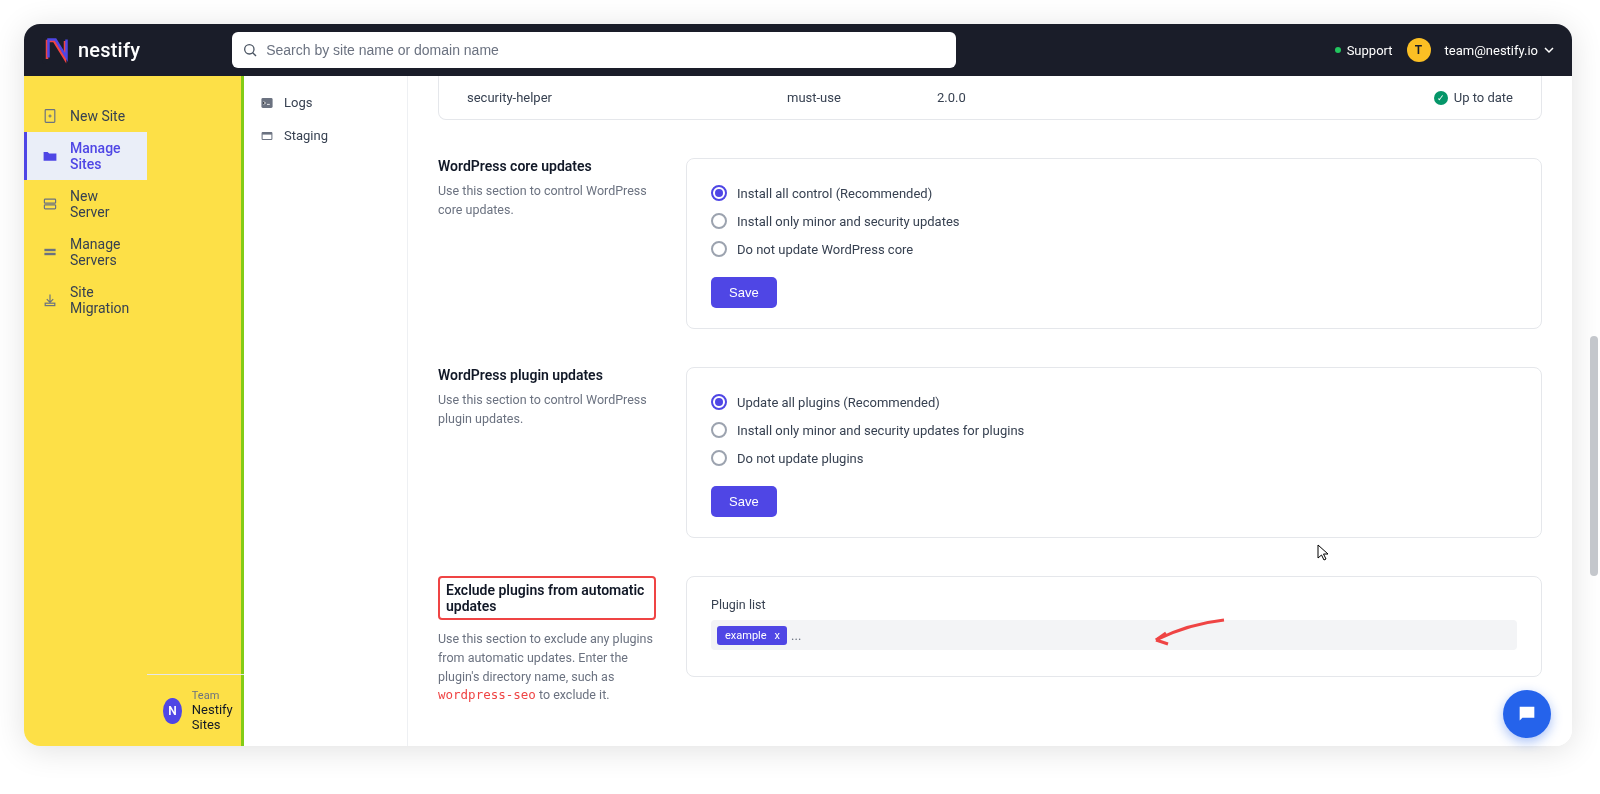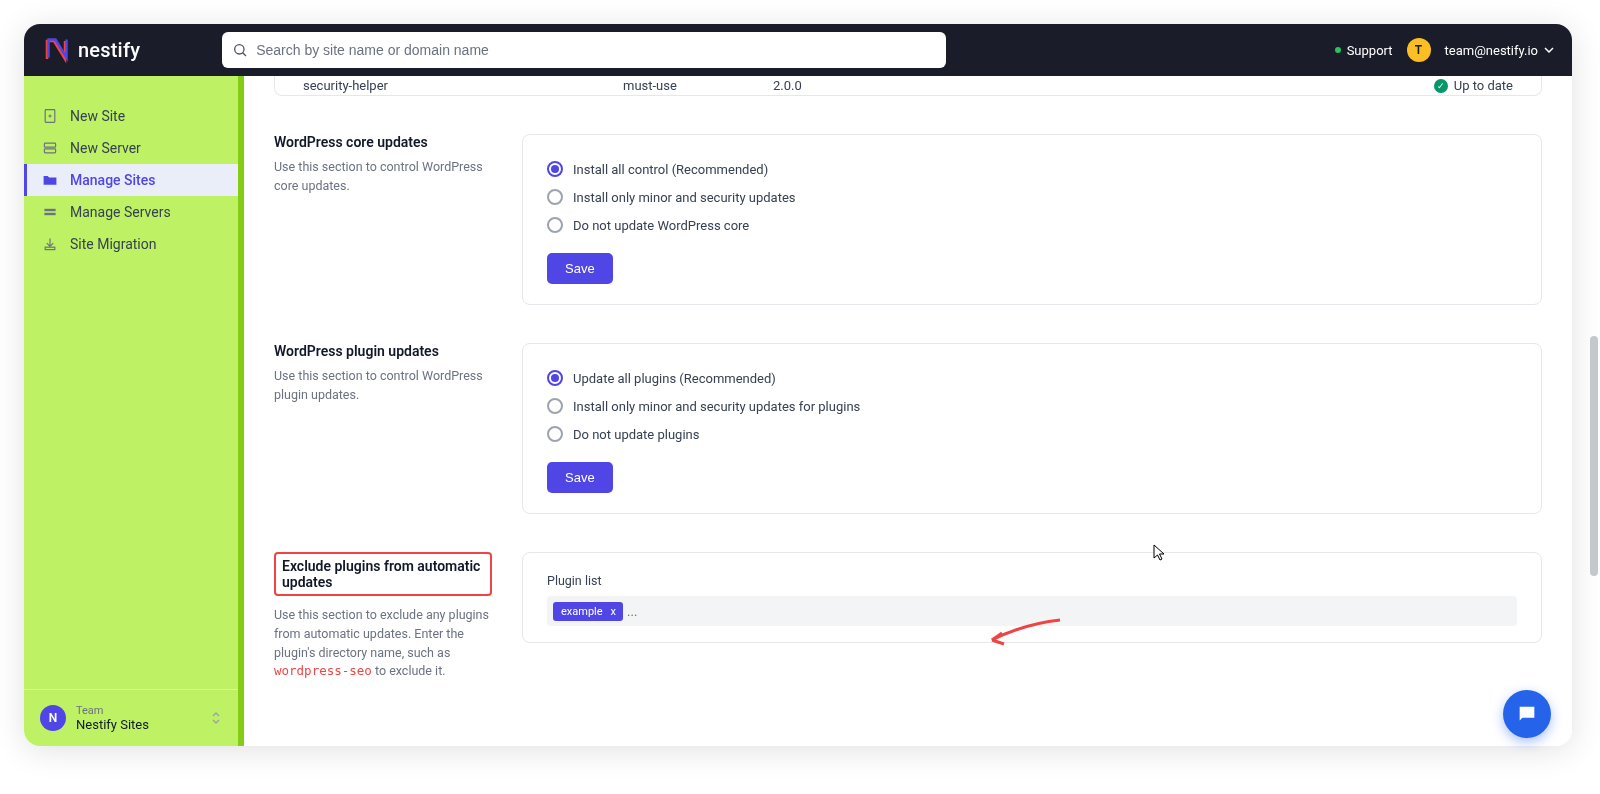--- a/index.html
+++ b/index.html
@@ -1,47 +1,47 @@
 <!DOCTYPE html>
 <html><head>
 <meta charset="utf-8">
 <style>
 * { box-sizing: border-box; margin: 0; padding: 0; }
 body { font-family: -apple-system, BlinkMacSystemFont, 'Segoe UI', Roboto, sans-serif; background: #fff; color: #1f2937; font-size: 14px; overflow: hidden; }
 .viewport { width: 1600px; height: 794px; position: relative; background: #fff; }
 .app-shell { position: absolute; top: 24px; left: 24px; right: 28px; bottom: 48px; background: #fff; border-radius: 16px; box-shadow: 0 4px 32px rgba(0,0,0,0.12); overflow: hidden; display: flex; flex-direction: column; }
-.topbar { height: 52px; background: #1a1d29; display: flex; align-items: center; padding: 0 18px; gap: 4px; }
+.topbar { height: 52px; background: #1a1d29; display: flex; align-items: center; padding: 0 18px; gap: 14px; }
 .logo { display: flex; align-items: center; gap: 8px; }
 .logo-mark { width: 28px; height: 28px; }
 .logo-text { color: #fff; font-size: 20px; font-weight: 500; letter-spacing: 0.2px; }
 .search-wrap { flex: 0 0 724px; margin-left: 78px; }
 .search { display: flex; align-items: center; background: #fff; border-radius: 6px; height: 36px; padding: 0 10px; gap: 8px; }
 .search input { border: none; outline: none; font-size: 14px; flex: 1; color: #374151; }
 .search input::placeholder { color: #6b7280; }
 .top-right { margin-left: auto; display: flex; align-items: center; gap: 14px; color: #fff; font-size: 13px; }
 .support { display: flex; align-items: center; gap: 6px; }
 .dot { width: 6px; height: 6px; border-radius: 50%; background: #22c55e; }
 .avatar-t { width: 24px; height: 24px; border-radius: 50%; background: #fbbf24; color: #1a1d29; display: flex; align-items: center; justify-content: center; font-size: 12px; font-weight: 600; }
 .user-email { color: #fff; font-size: 13px; display: flex; align-items: center; gap: 6px; }
 .main { display: flex; flex: 1; overflow: hidden; background: #fff; }
-.sidebar-left { width: 220px; background: #bef264; border-right: 6px solid #84cc16; display: flex; flex-direction: column; padding-top: 24px; }
+.sidebar-left { width: 220px; background: #fde047; border-right: 3px solid #84cc16; display: flex; padding-top: 24px; }
 .nav-item { display: flex; align-items: center; gap: 12px; padding: 8px 18px; color: #374151; font-size: 14px; cursor: pointer; }
 .nav-item.active { background: #eaeef8; color: #4f46e5; border-left: 3px solid #4f46e5; padding-left: 15px; font-weight: 500; }
 .nav-icon { width: 16px; height: 16px; display: flex; align-items: center; justify-content: center; color: #6b7280; }
 .nav-item.active .nav-icon { color: #4f46e5; }
 .sidebar-bottom { margin-top: auto; padding: 14px 16px; display: flex; align-items: center; gap: 10px; border-top: 1px solid #e5e7eb; }
 .avatar-n { width: 26px; height: 26px; border-radius: 50%; background: #4f46e5; color: #fff; display: flex; align-items: center; justify-content: center; font-size: 12px; font-weight: 600; }
 .team-label { font-size: 11px; color: #6b7280; }
 .team-name { font-size: 13px; color: #111827; }
 .sort-icon { margin-left: auto; color: #9ca3af; font-size: 14px; }
 .sidebar-sub { width: 164px; background: #fff; border-right: 1px solid #eef0f3; padding-top: 10px; }
 .sub-item { display: flex; align-items: center; gap: 10px; padding: 9px 16px; color: #374151; font-size: 13px; cursor: pointer; }
 .sub-icon { width: 14px; height: 14px; display: flex; align-items: center; justify-content: center; color: #6b7280; }
 .content { flex: 1; overflow-y: auto; padding: 0 30px 30px 30px; position: relative; }
-.plugin-row { display: flex; align-items: center; padding: 2px 28px; font-size: 13px; color: #374151; border: 1px solid #e5e7eb; border-top: none; border-radius: 0 0 8px 8px; }
+.plugin-row { display: flex; align-items: center; padding: 14px 28px; font-size: 13px; color: #374151; border: 1px solid #e5e7eb; border-top: none; border-radius: 0 0 8px 8px; }
 .plugin-name { flex: 0 0 320px; }
 .plugin-type { flex: 0 0 150px; }
 .plugin-ver { flex: 0 0 230px; }
 .plugin-status { margin-left: auto; display: flex; align-items: center; gap: 6px; }
 .check-circle { width: 14px; height: 14px; border-radius: 50%; background: #059669; color: #fff; display: flex; align-items: center; justify-content: center; font-size: 9px; }
 .section { display: flex; gap: 30px; margin-top: 38px; align-items: flex-start; }
 .section-left { width: 218px; flex-shrink: 0; }
 .section-title { font-size: 14px; font-weight: 600; color: #111827; margin-bottom: 8px; }
 .section-desc { font-size: 12.5px; color: #6b7280; line-height: 1.5; }
 .section-desc .code { color: #ef4444; font-family: monospace; font-size: 12.5px; }
@@ -107,36 +107,36 @@
         <div id="nav-list">
             <div class="nav-item">
               <span class="nav-icon">
                 <svg width="16" height="16" viewBox="0 0 20 20">
                   <rect x="4" y="2" width="12" height="16" rx="1" fill="none" stroke="#6b7280" stroke-width="1.5"></rect>
                   <path d="M8 10h4M10 8v4" stroke="#6b7280" stroke-width="1.5"></path>
                 </svg>
               </span>
               <span>New Site</span>
             </div>
+            <div class="nav-item active">
+              <span class="nav-icon">
+                <svg width="16" height="16" viewBox="0 0 20 20">
+                  <path d="M2 5h5l2 2h9v9H2z" fill="#4f46e5"></path>
+                </svg>
+              </span>
+              <span>Manage Sites</span>
+            </div>
             <div class="nav-item">
               <span class="nav-icon">
                 <svg width="16" height="16" viewBox="0 0 20 20">
                   <rect x="3" y="4" width="14" height="5" rx="1" fill="none" stroke="#6b7280" stroke-width="1.5"></rect>
                   <rect x="3" y="11" width="14" height="5" rx="1" fill="none" stroke="#6b7280" stroke-width="1.5"></rect>
                 </svg>
               </span>
               <span>New Server</span>
-            </div>
-            <div class="nav-item active">
-              <span class="nav-icon">
-                <svg width="16" height="16" viewBox="0 0 20 20">
-                  <path d="M2 5h5l2 2h9v9H2z" fill="#4f46e5"></path>
-                </svg>
-              </span>
-              <span>Manage Sites</span>
             </div>
             <div class="nav-item">
               <span class="nav-icon">
                 <svg width="16" height="16" viewBox="0 0 20 20">
                   <rect x="3" y="6" width="14" height="3" fill="#6b7280"></rect>
                   <rect x="3" y="11" width="14" height="3" fill="#6b7280"></rect>
                 </svg>
               </span>
               <span>Manage Servers</span>
             </div>
@@ -155,20 +155,42 @@
           <div>
             <div class="team-label">Team</div>
             <div class="team-name">Nestify Sites</div>
           </div>
           <svg class="sort-icon" width="12" height="16" viewBox="0 0 12 16">
               <path d="M3 6 L6 3 L9 6 M3 10 L6 13 L9 10" stroke="#9ca3af" stroke-width="1.5" fill="none"></path>
             </svg>
         </div>
       </div>
 
+      <div class="sidebar-sub">
+        <div id="subnav-list">
+            <div class="sub-item">
+              <span class="sub-icon">
+                <svg width="16" height="16" viewBox="0 0 20 20">
+                  <rect x="2" y="3" width="16" height="14" rx="2" fill="#6b7280"></rect>
+                  <path d="M5 8l3 2-3 2M10 12h4" stroke="#fff" stroke-width="1.2"></path>
+                </svg>
+              </span>
+              <span>Logs</span>
+            </div>
+            <div class="sub-item">
+              <span class="sub-icon">
+                <svg width="16" height="16" viewBox="0 0 20 20">
+                  <rect x="3" y="5" width="14" height="10" rx="1" fill="none" stroke="#6b7280" stroke-width="1.5"></rect>
+                  <rect x="3" y="5" width="14" height="3" fill="#6b7280"></rect>
+                </svg>
+              </span>
+              <span>Staging</span>
+            </div>
+          </div>
+      </div>
 
       <div class="content">
         <div class="plugin-row">
           <div class="plugin-name">security-helper</div>
           <div class="plugin-type">must-use</div>
           <div class="plugin-ver">2.0.0</div>
           <div class="plugin-status">
             <span class="check-circle">✓</span>
             <span>Up to date</span>
           </div>
@@ -224,21 +246,21 @@
 
         <div class="section" style="margin-top:38px;">
           <div class="section-left">
             <div class="highlight-box">
               <div class="section-title" style="margin:0;">Exclude plugins from automatic updates</div>
             </div>
             <div class="section-desc" style="margin-top:10px;">
               <span>Use this section to exclude any plugins from automatic updates. Enter the plugin's directory name, such as </span><span class="code">wordpress-seo</span><span> to exclude it.</span>
             </div>
           </div>
-          <div class="section-right" style="padding-bottom:16px;">
+          <div class="section-right" style="padding-bottom:26px;">
             <div class="plugin-list-label">Plugin list</div>
             <div class="tag-input">
               <span class="tag">
                 <span>example</span>
                 <span class="tag-x">x</span>
               </span>
               <span class="dots">...</span>
             </div>
           </div>
         </div>

